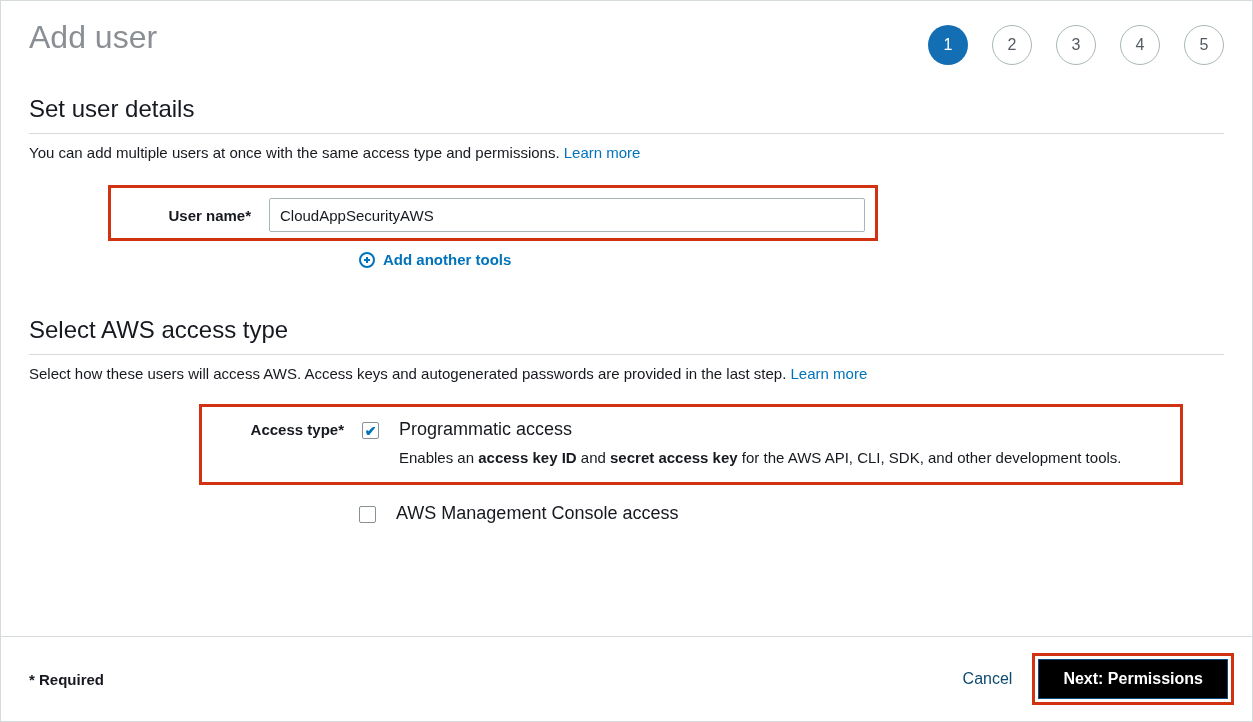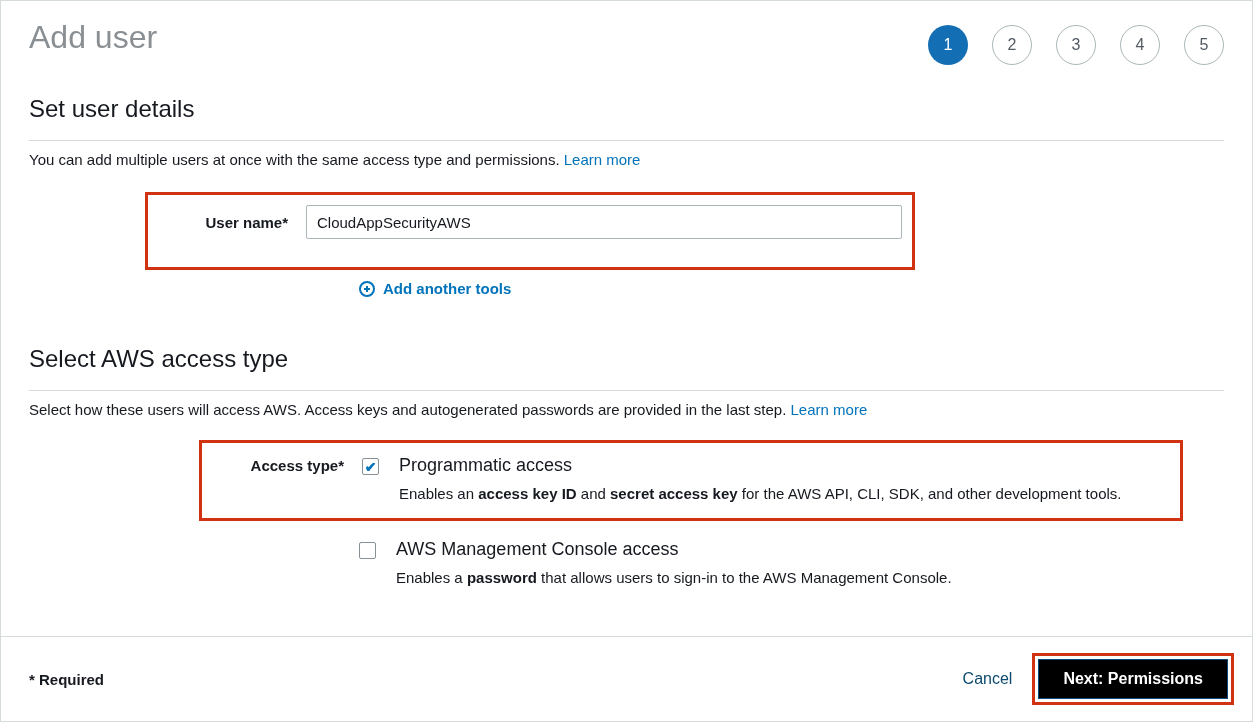--- a/index.html
+++ b/index.html
@@ -12,25 +12,25 @@
     border: 1px solid #d5dbdb;
   }
   .page { display: flex; flex-direction: column; height: 100%; }
   .content { flex: 1; padding: 18px 28px 10px 28px; overflow: hidden; }
   .header-row { display: flex; align-items: flex-start; justify-content: space-between; margin-bottom: 30px; }
   .page-title { font-size: 32px; font-weight: 400; color: #8a8f94; }
   .steps { display: flex; gap: 24px; margin-top: 6px; }
   .step { width: 40px; height: 40px; border-radius: 50%; display:flex; align-items:center; justify-content:center; font-size: 16px; }
   .step.active { background: #146eb4; color: #fff; }
   .step.inactive { background: #fff; color: #545b64; border: 1px solid #aab7b8; }
-  .section-title { font-size: 24px; font-weight: 400; color: #16191f; padding-bottom: 17px; border-bottom: 1px solid #d5dbdb; }
+  .section-title { font-size: 24px; font-weight: 400; color: #16191f; padding-bottom: 10px; border-bottom: 1px solid #d5dbdb; }
   .section-desc { font-size: 15px; margin-top: 10px; color: #16191f; }
   .link { color: #0073bb; text-decoration: none; cursor: pointer; }
   .highlight-box { border: 3px solid #d13212; }
-  .username-block { margin-top: 24px; margin-left: 116px; width: 770px; padding: 10px 10px 28px 8px; display:flex; align-items:center; }
+  .username-block { margin-top: 24px; margin-left: 79px; width: 770px; padding: 10px 10px 6px 8px; display:flex; align-items:center; }
   .label { font-weight: 700; font-size: 15px; color:#16191f; width: 150px; text-align: right; padding-right: 18px; }
   .text-input { flex:1; height: 34px; border: 1px solid #aab7b8; border-radius: 2px; padding: 0 10px; font-size: 15px; color:#16191f; }
   .add-user-row { margin-left: 330px; margin-top: 10px; display:flex; align-items:center; gap:8px; }
   .add-user-row .link { font-weight: 700; font-size: 15px; }
   .plus-icon { width:16px; height:16px; border:2px solid #0073bb; border-radius:50%; position:relative; }
   .plus-icon::before, .plus-icon::after { content:""; position:absolute; background:#0073bb; }
   .plus-icon::before { top:50%; left:3px; right:3px; height:2px; transform:translateY(-50%); }
   .plus-icon::after { left:50%; top:3px; bottom:3px; width:2px; transform:translateX(-50%); }
   .access-section { margin-top: 48px; }
   .access-highlight { margin-top: 22px; margin-left: 170px; width: 984px; padding: 12px 20px 12px 10px; }
@@ -99,23 +99,20 @@
               <span>Enables an </span><b>access key ID</b><span> and </span><b>secret access key</b><span> for the AWS API, CLI, SDK, and other development tools.</span>
             </div>
           </div>
         </div>
       </div>
 
       <div class="second-option">
         <div class="checkbox"></div>
         <div style="flex:1;">
           <div class="access-option-title">AWS Management Console access</div>
-          <div class="access-option-desc">
-            <span>Enables a </span><b>password</b><span> that allows users to sign-in to the AWS Management Console.</span>
-          </div>
         </div>
       </div>
     </div>
 
   </div>
 
   <div class="footer">
     <div class="required">* Required</div>
     <div class="footer-buttons">
       <span class="cancel">Cancel</span>

